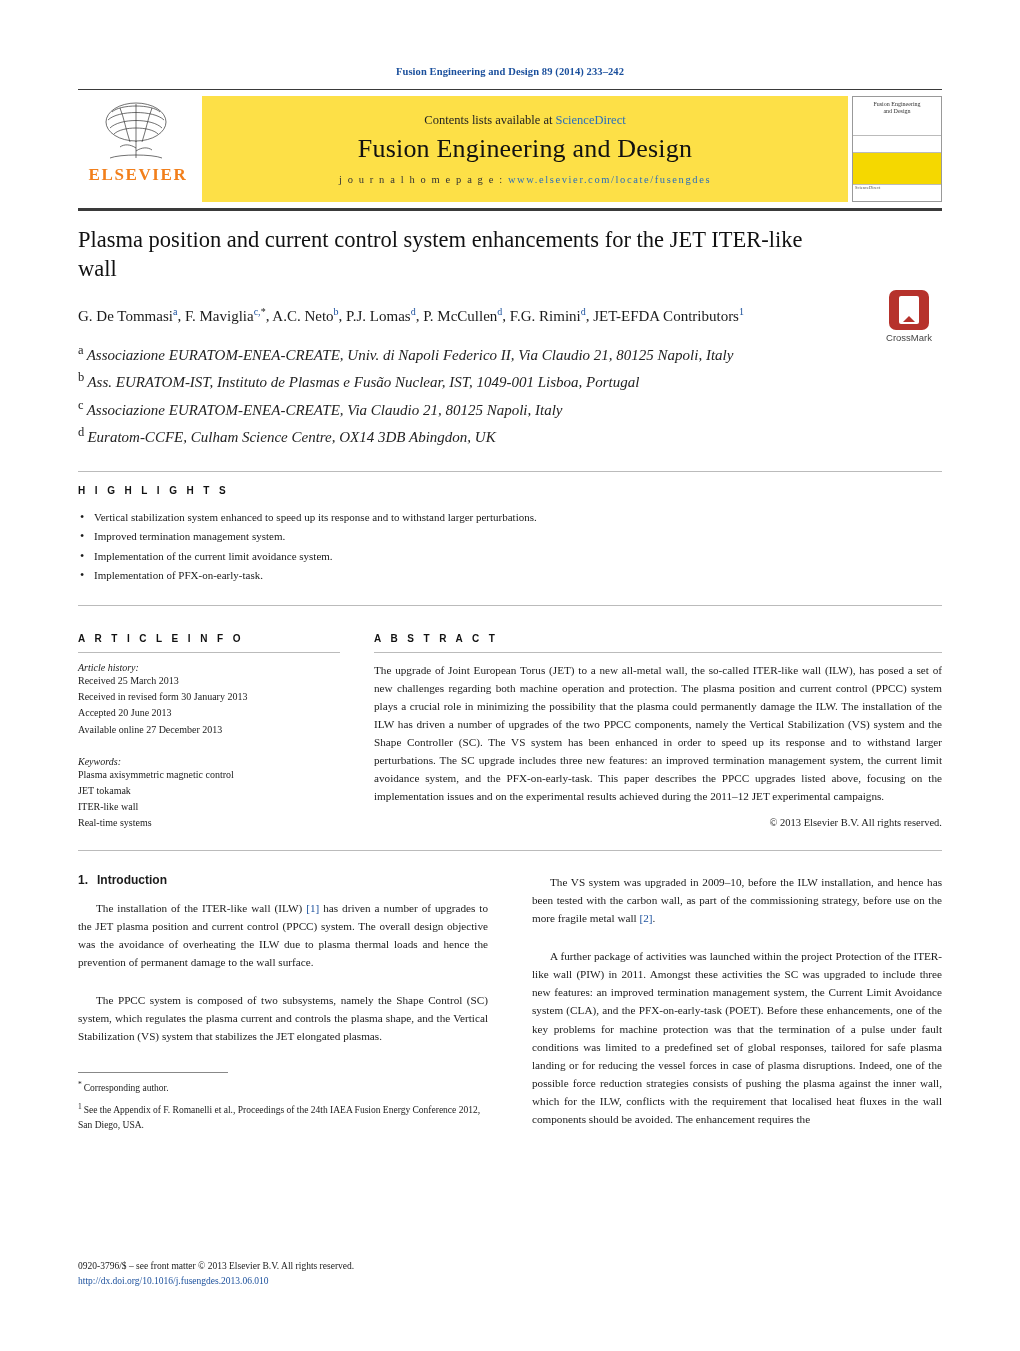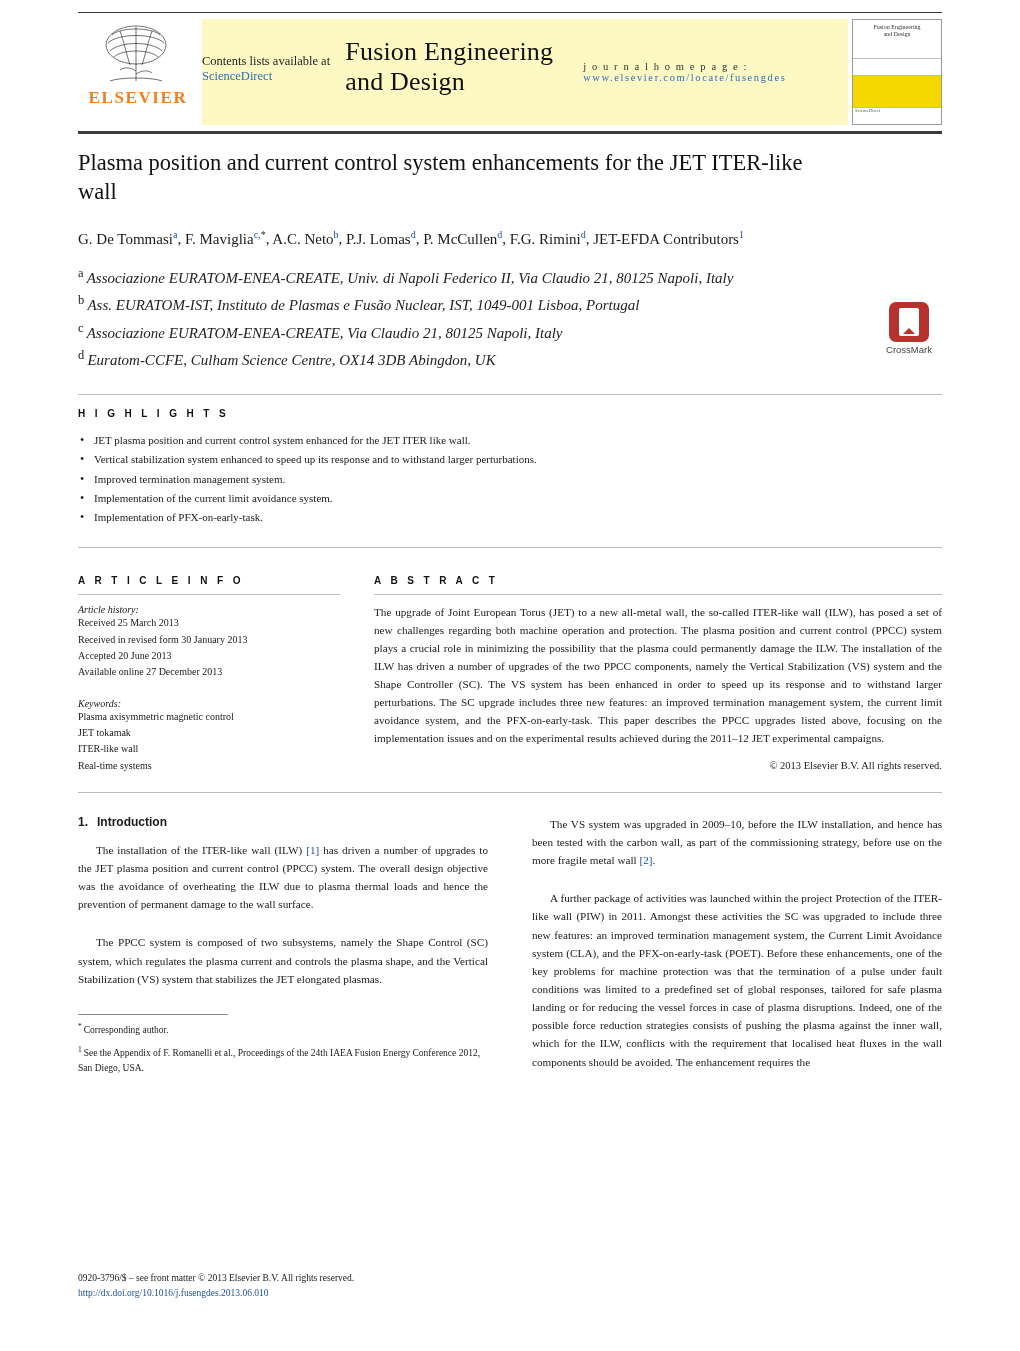--- a/index.html
+++ b/index.html
@@ -24,21 +24,21 @@
   .elsevier{
     width:120px;display:flex;flex-direction:column;align-items:center;justify-content:flex-start;
     padding-top:8px;box-sizing:border-box;
   }
   .tree-svg{display:block;}
   .elsevier-word{
     font-family:"Liberation Serif",serif;font-size:17px;letter-spacing:1.6px;color:#f27f1b;
     font-weight:bold;margin-top:1px;
   }
   .center-block{
-    flex:1;background:#fef9c3;margin:6px 4px 6px 4px;display:flex;flex-direction:row;
+    flex:1;background:#fde047;margin:6px 4px 6px 4px;display:flex;flex-direction:column;
     align-items:center;justify-content:center;
   }
   .contents-line{font-size:12.5px;color:#222;margin-bottom:6px;}
   .contents-line .sd{color:#2a6ebb;}
   .journal-title{font-size:26px;color:#111;letter-spacing:0.2px;margin-bottom:10px;}
   .homepage{font-size:10.5px;letter-spacing:1.6px;color:#333;font-family:"Liberation Serif",serif;}
   .homepage .url{color:#2a6ebb;}
   .cover{
     width:90px;margin:6px 0 6px 0;border:1px solid #999;background:#fff;
     display:flex;flex-direction:column;box-sizing:border-box;
@@ -108,20 +108,21 @@
   .footer{
     position:absolute;left:78px;bottom:62px;font-size:9.5px;line-height:1.6;
   }
   .footer .doi{color:#1a4f9c;}
 </style>
 </head>
 <body>
 
 <div class="page">
 
+  <div class="runhead">Fusion Engineering and Design 89 (2014) 233–242</div>
 
   <div class="masthead">
 
     <div class="elsevier">
       <svg class="tree-svg" width="96" height="66" viewBox="0 0 96 66">
         <g stroke="#333" stroke-width="0.7" fill="none">
           <ellipse cx="46" cy="24" rx="30" ry="19"></ellipse>
           <path d="M46 43 L46 60"></path>
           <path d="M46 50 C40 46 34 46 30 49"></path>
           <path d="M46 53 C52 49 58 49 62 52"></path>
@@ -169,21 +170,20 @@
     <div class="affils" id="affils">
         <div><sup>a </sup>Associazione EURATOM-ENEA-CREATE, Univ. di Napoli Federico II, Via Claudio 21, 80125 Napoli, Italy</div>
         <div><sup>b </sup>Ass. EURATOM-IST, Instituto de Plasmas e Fusão Nuclear, IST, 1049-001 Lisboa, Portugal</div>
         <div><sup>c </sup>Associazione EURATOM-ENEA-CREATE, Via Claudio 21, 80125 Napoli, Italy</div>
         <div><sup>d </sup>Euratom-CCFE, Culham Science Centre, OX14 3DB Abingdon, UK</div>
       </div>
 
     <div class="rule"></div>
     <div class="sec-head">H I G H L I G H T S</div>
     <ul class="hl-list" id="hl">
-        <li>JET plasma position and current control system enhanced for the JET ITER like wall.</li>
         <li>Vertical stabilization system enhanced to speed up its response and to withstand larger perturbations.</li>
         <li>Improved termination management system.</li>
         <li>Implementation of the current limit avoidance system.</li>
         <li>Implementation of PFX-on-early-task.</li>
       </ul>
 
     <div class="rule" style="margin-top:20px;"></div>
     <div class="twocol">
       <div class="colL">
         <div class="sec-head">A R T I C L E   I N F O</div>

